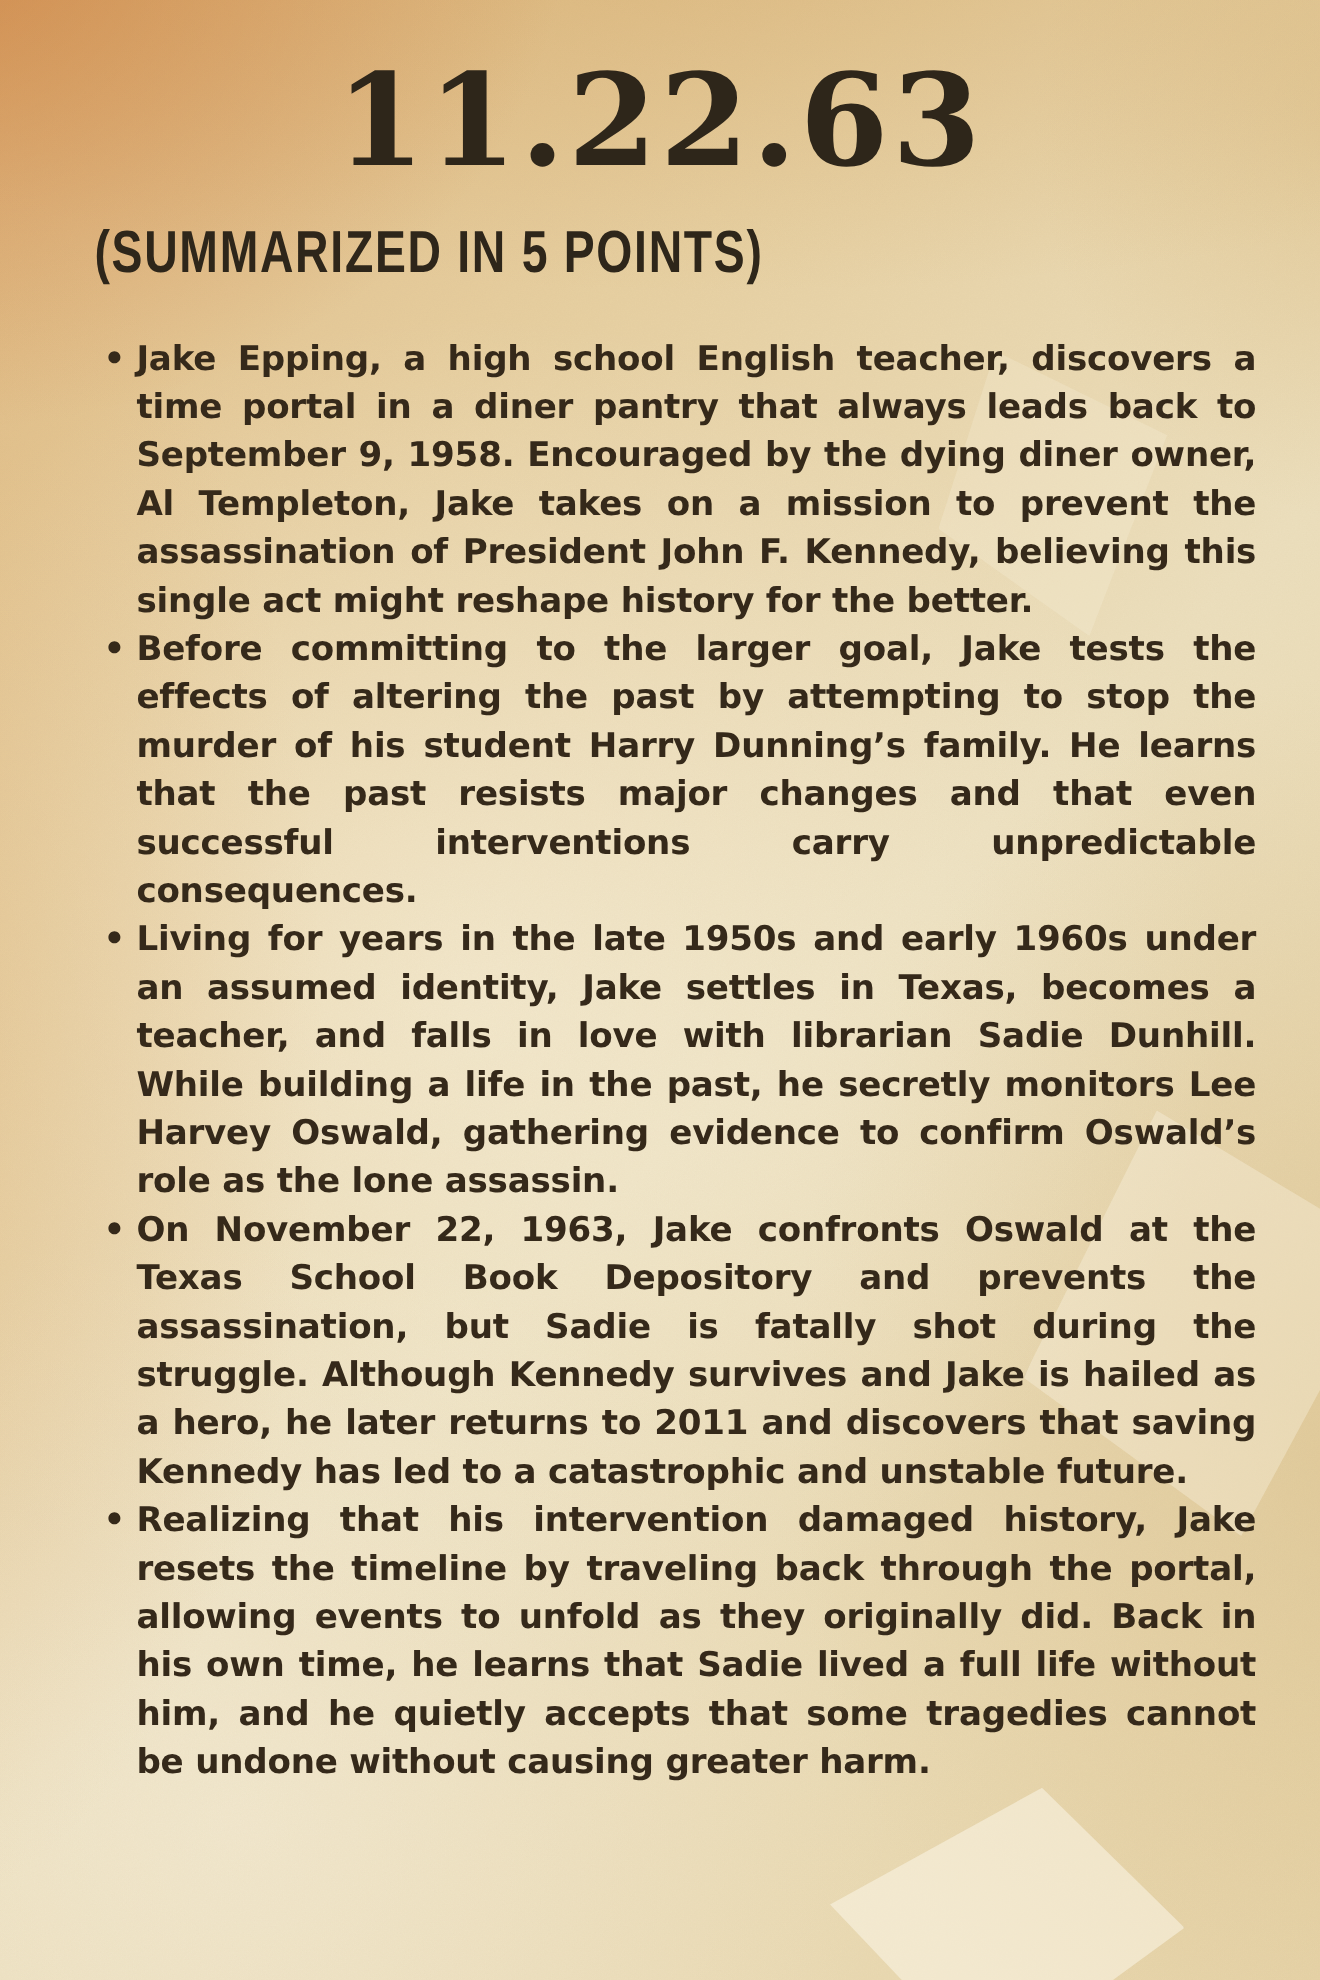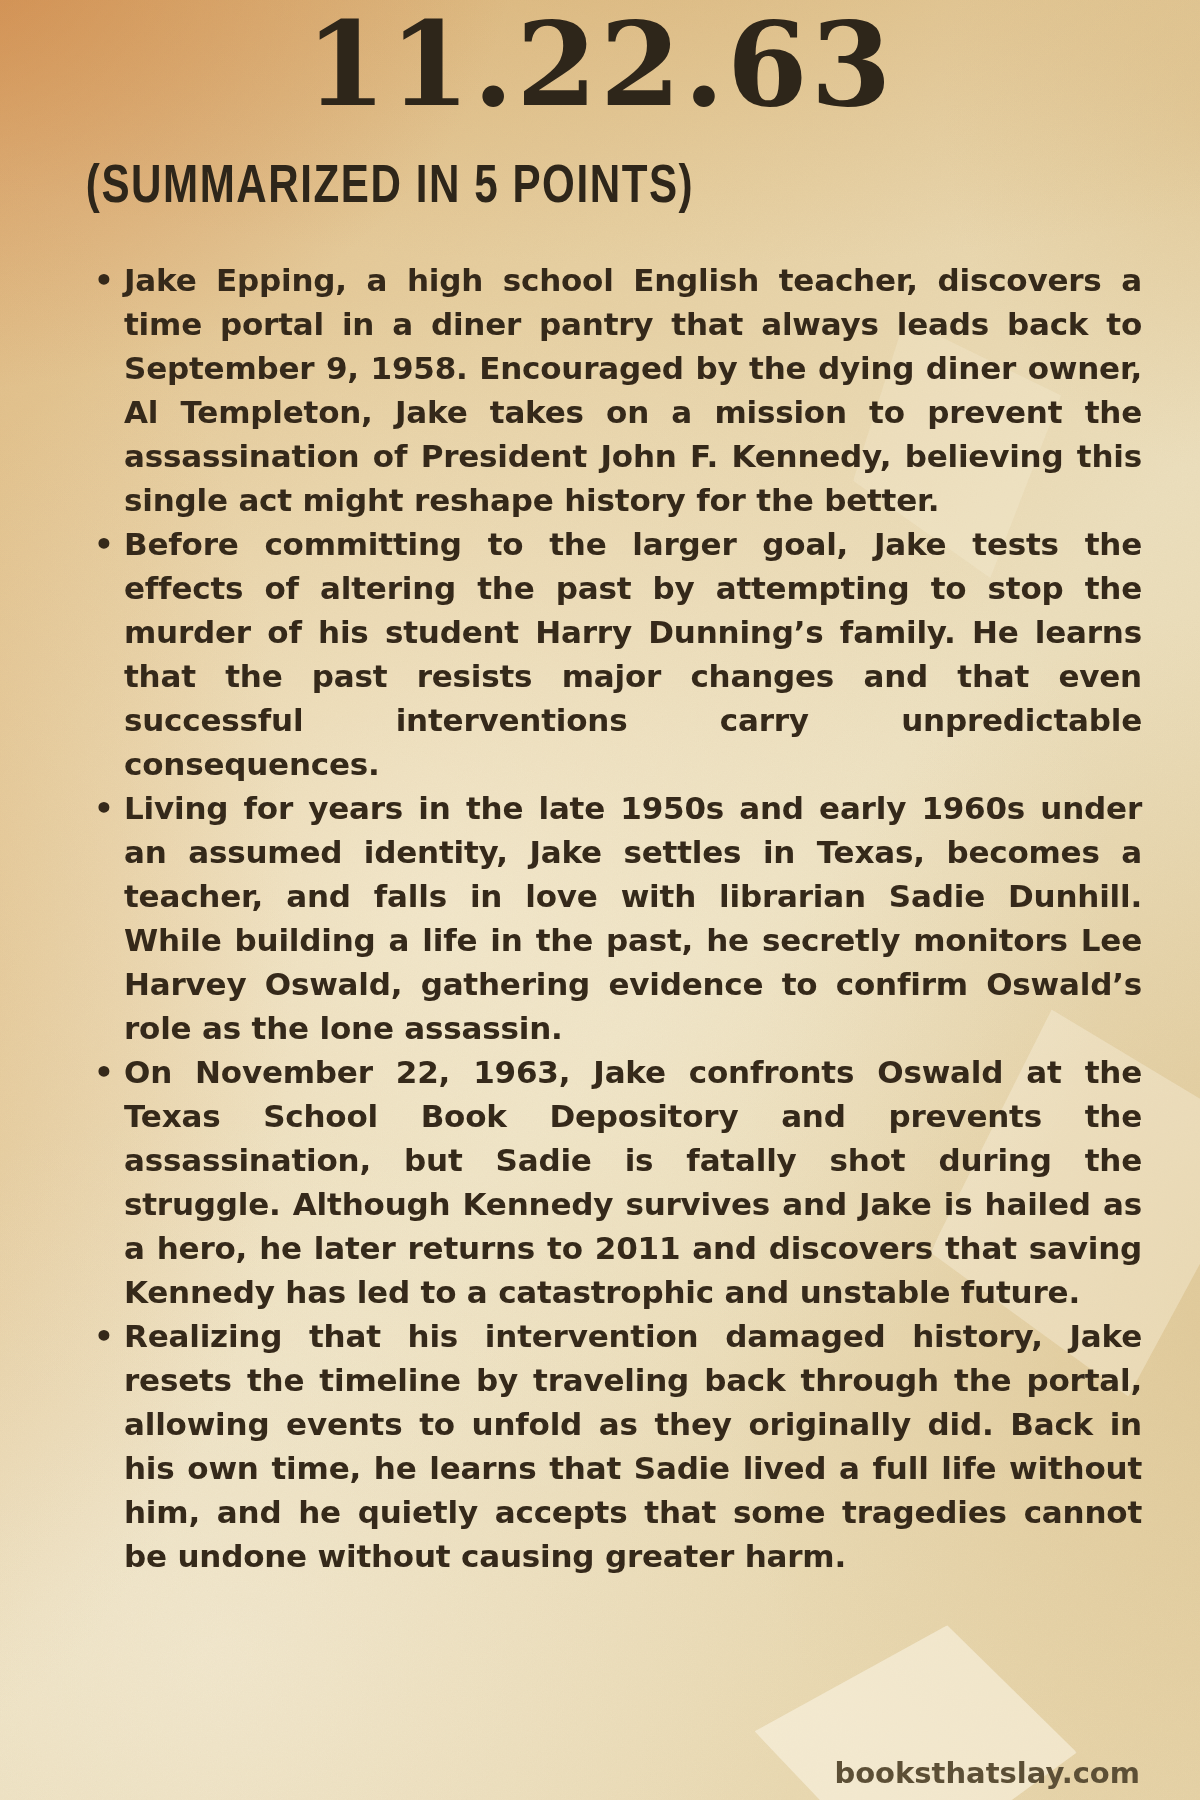--- a/index.html
+++ b/index.html
@@ -41,21 +41,21 @@
     clip-path:polygon(0 18%,72% 0,100% 70%,30% 100%);
     background:rgba(253,249,238,0.5);
     border-right:1px solid rgba(120,95,55,0.10);
   }
   .chip-c{
     left:860px;top:330px;width:190px;height:240px;
     transform:rotate(10deg);
     clip-path:polygon(12% 0,100% 20%,80% 100%,0 70%);
     background:rgba(250,244,228,0.22);
   }
-  .page{position:relative;z-index:2;width:100%;height:100%;}
+  .page{position:relative;z-index:2;width:100%;height:100%;padding-top:46px;}
   .title{
     text-align:center;
     font-family:"DejaVu Serif",serif;
     font-weight:bold;
     font-size:116px;
     line-height:1.12;
     letter-spacing:3px;
     color:var(--c-title);
   }
   .subtitle-wrap{text-align:left;margin-top:22px;height:62px;}
@@ -140,14 +140,13 @@
     <li>
       <span class="dot">•</span>
       <span>On November 22, 1963, Jake confronts Oswald at the Texas School Book Depository and prevents the assassination, but Sadie is fatally shot during the struggle. Although Kennedy survives and Jake is hailed as a hero, he later returns to 2011 and discovers that saving Kennedy has led to a catastrophic and unstable future.</span>
     </li>
     <li>
       <span class="dot">•</span>
       <span>Realizing that his intervention damaged history, Jake resets the timeline by traveling back through the portal, allowing events to unfold as they originally did. Back in his own time, he learns that Sadie lived a full life without him, and he quietly accepts that some tragedies cannot be undone without causing greater harm.</span>
     </li>
   </ul>
 
-  <div class="watermark">booksthatslay.com</div>
 </div>
 
 </body></html>

